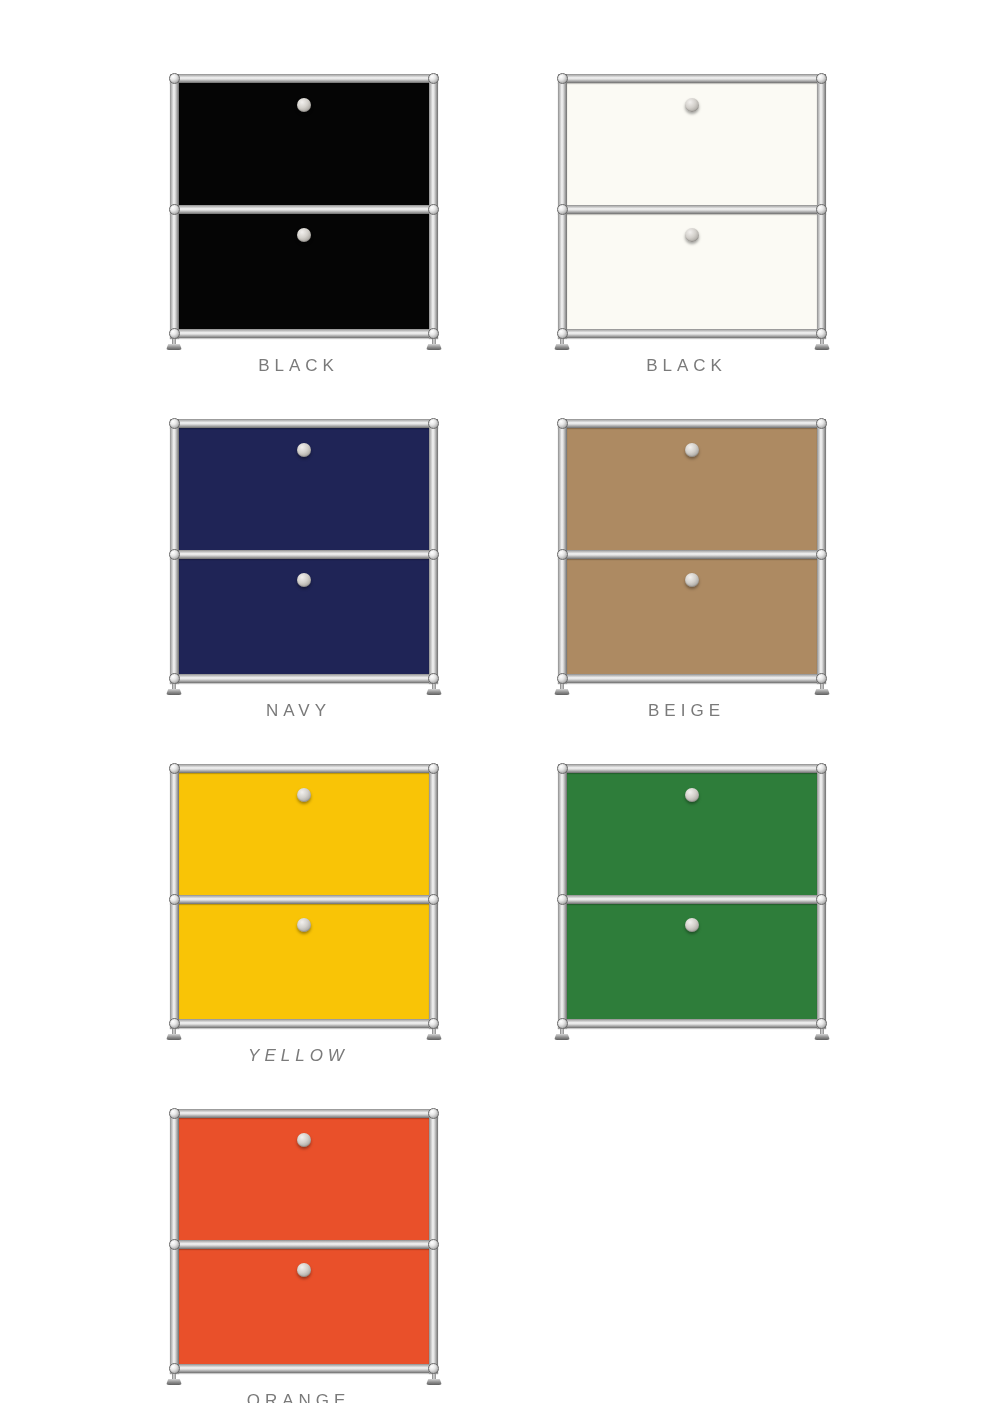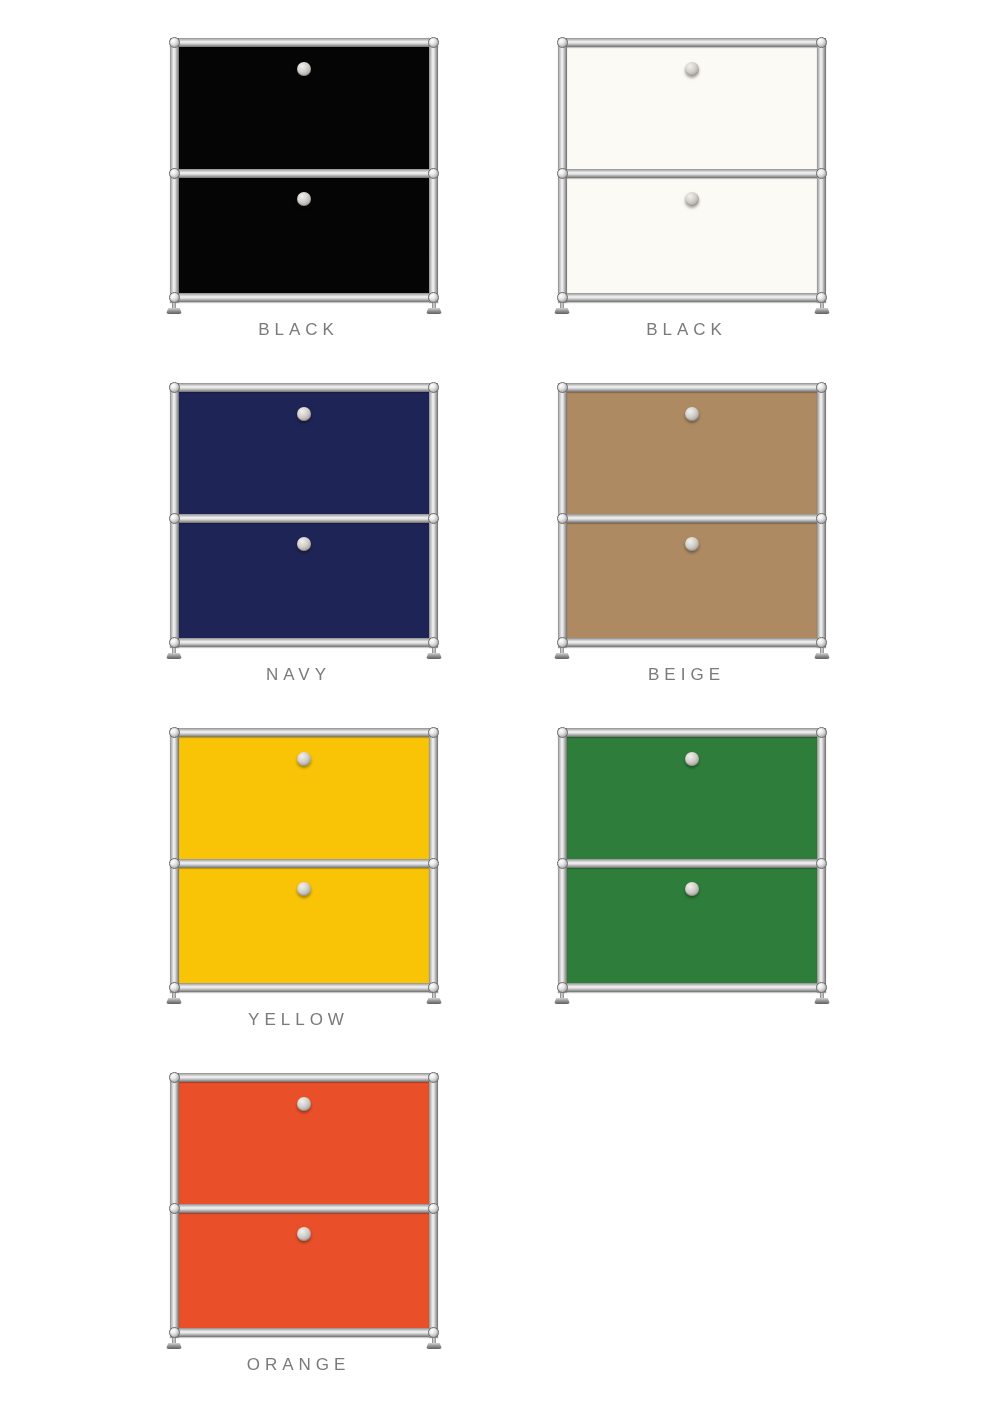--- a/index.html
+++ b/index.html
@@ -8,33 +8,34 @@
     margin: 0; padding: 0;
     width: 992px; height: 1403px;
     background: #ffffff;
     font-family: "Liberation Sans", sans-serif;
   }
 
   #grid {
     width: 992px;
     height: 1222px;
     position: relative;
+    margin-top: 36px;
   }
 
   
   .cell {
     position: absolute;
     width: 400px;
     height: 345px;
   }
   .cell.col0 { left: 96px; }
   .cell.col1 { left: 484px; }
   .cell.row0 { top: 20px; }
   .cell.row1 { top: 365px; }
-  .cell.row2 { top: 710px; }
+  .cell.row2 { top: 710px; font-style: italic; }
   .cell.row3 { top: 1055px; }
 
   
   .cabinet {
     position: absolute;
     left: 74px;
     top: 18px;
     width: 268px;
     height: 272px;
   }

